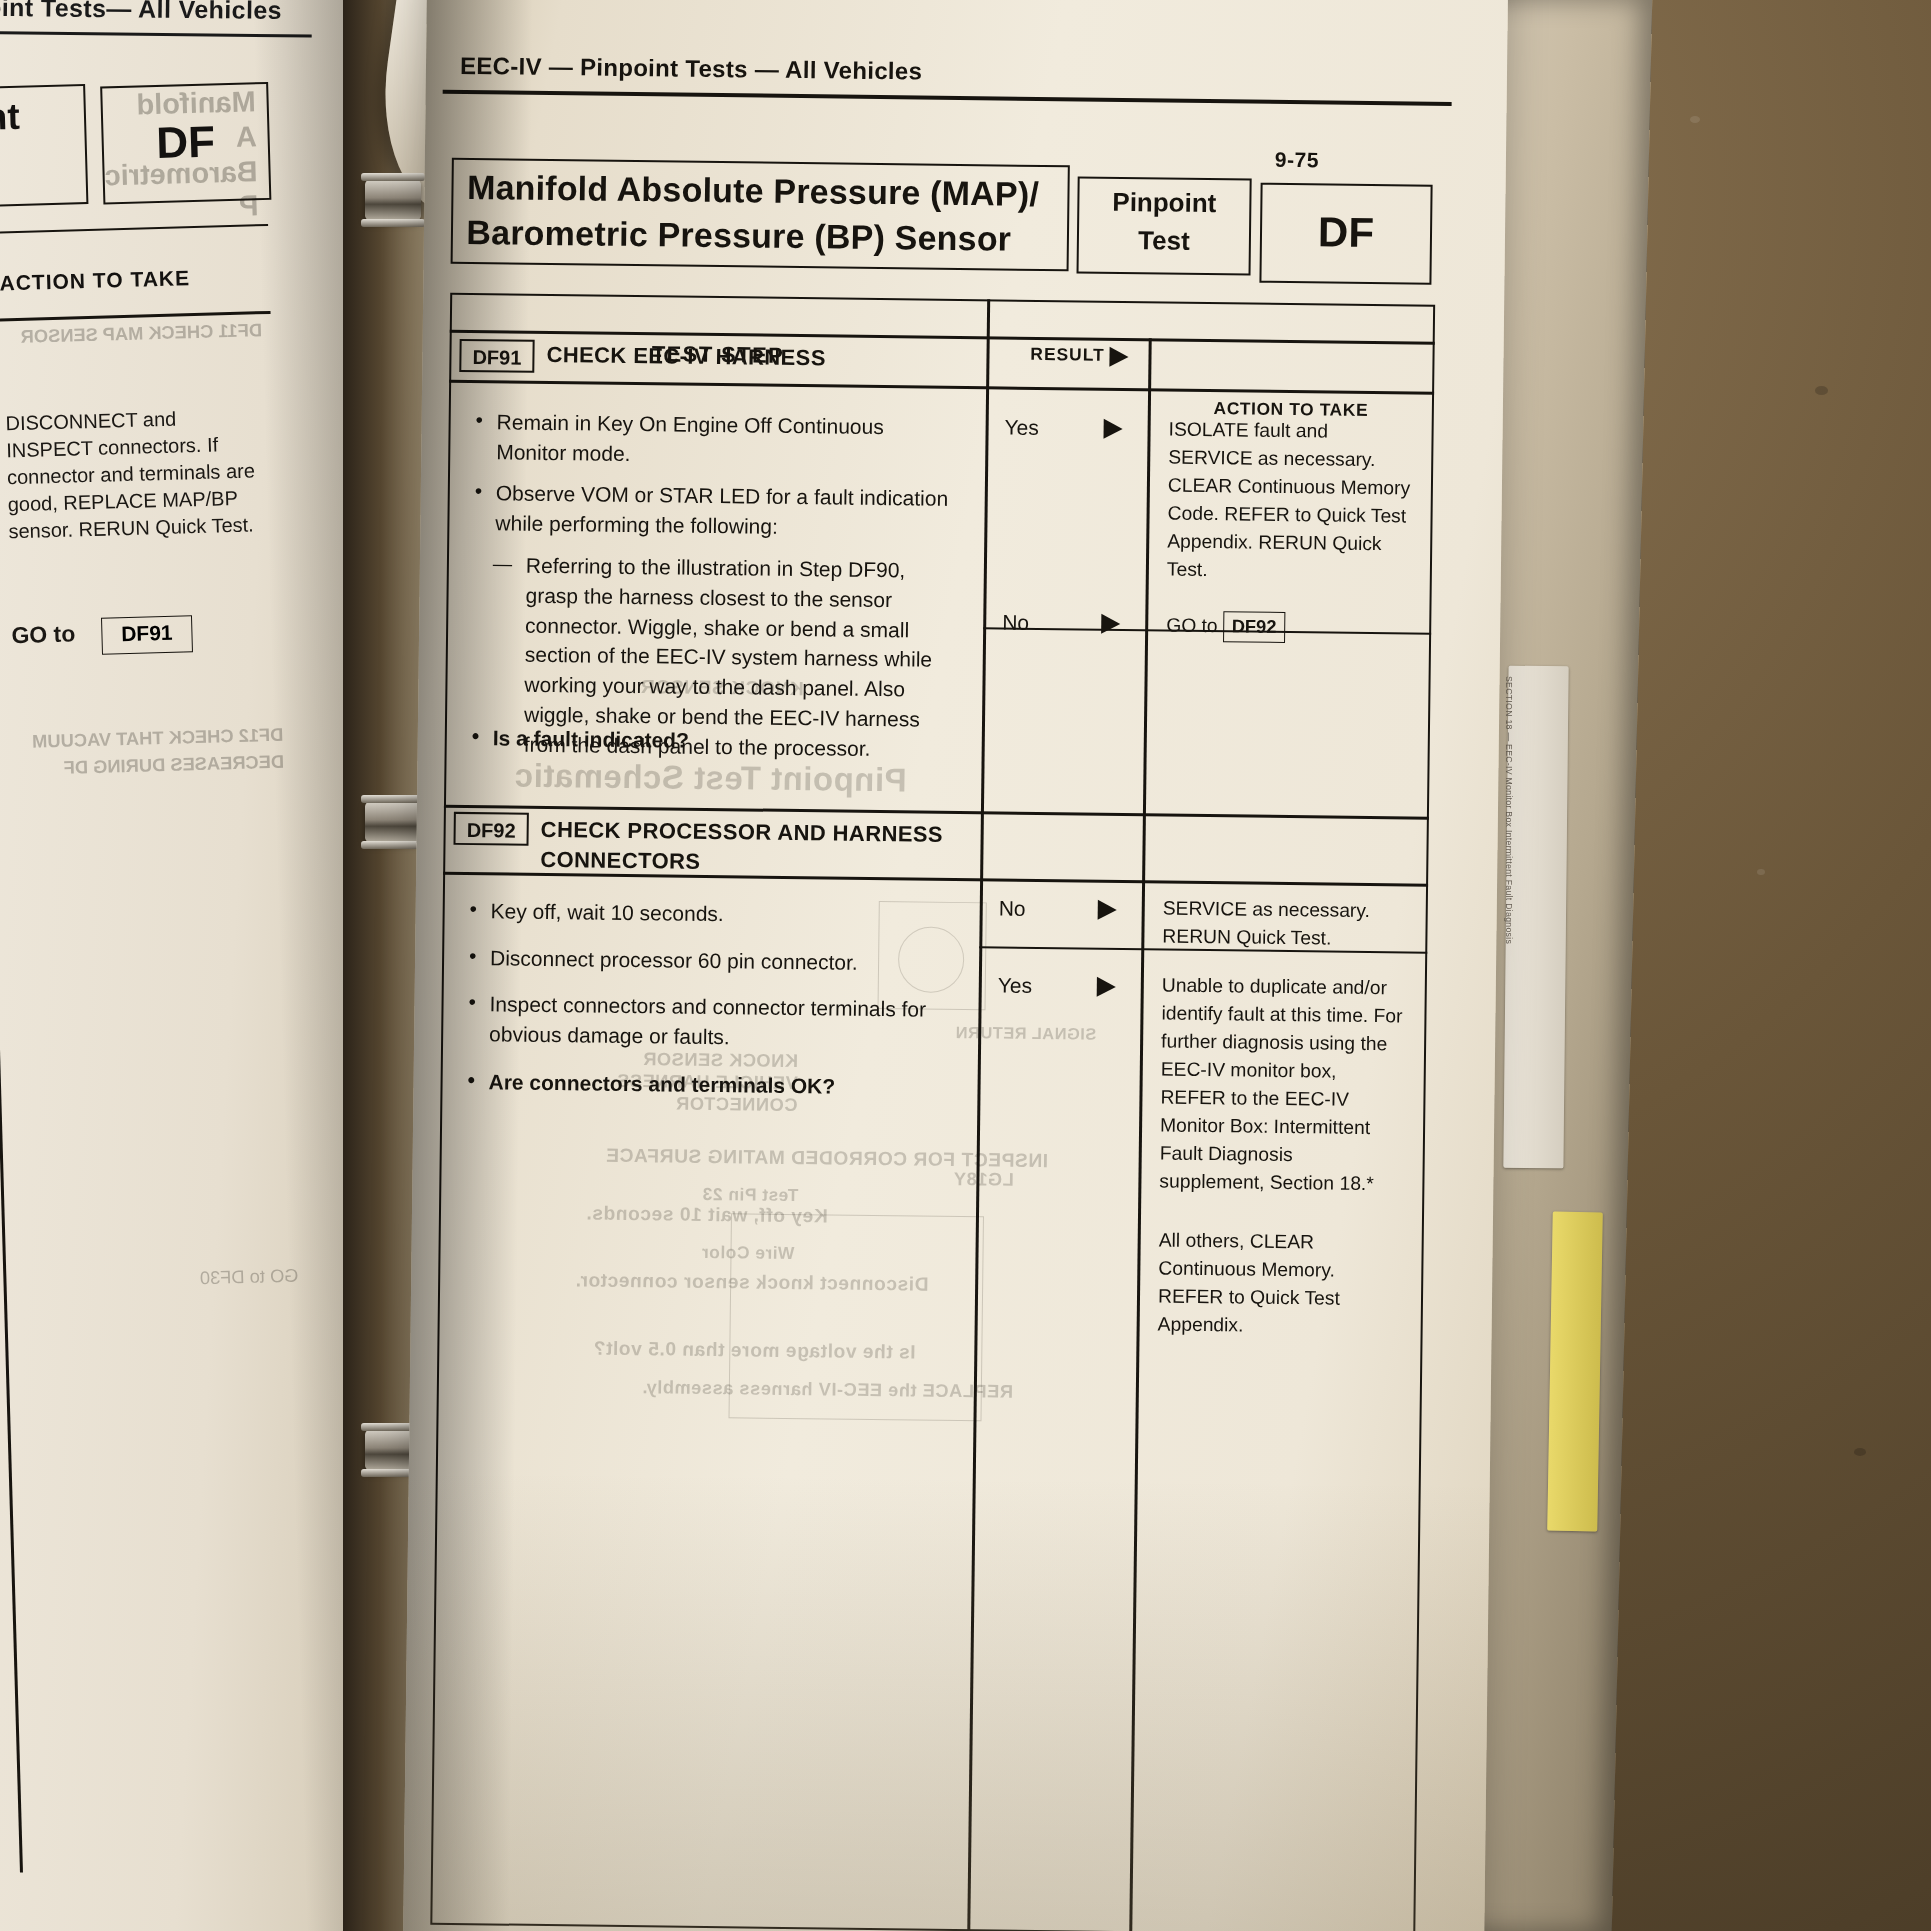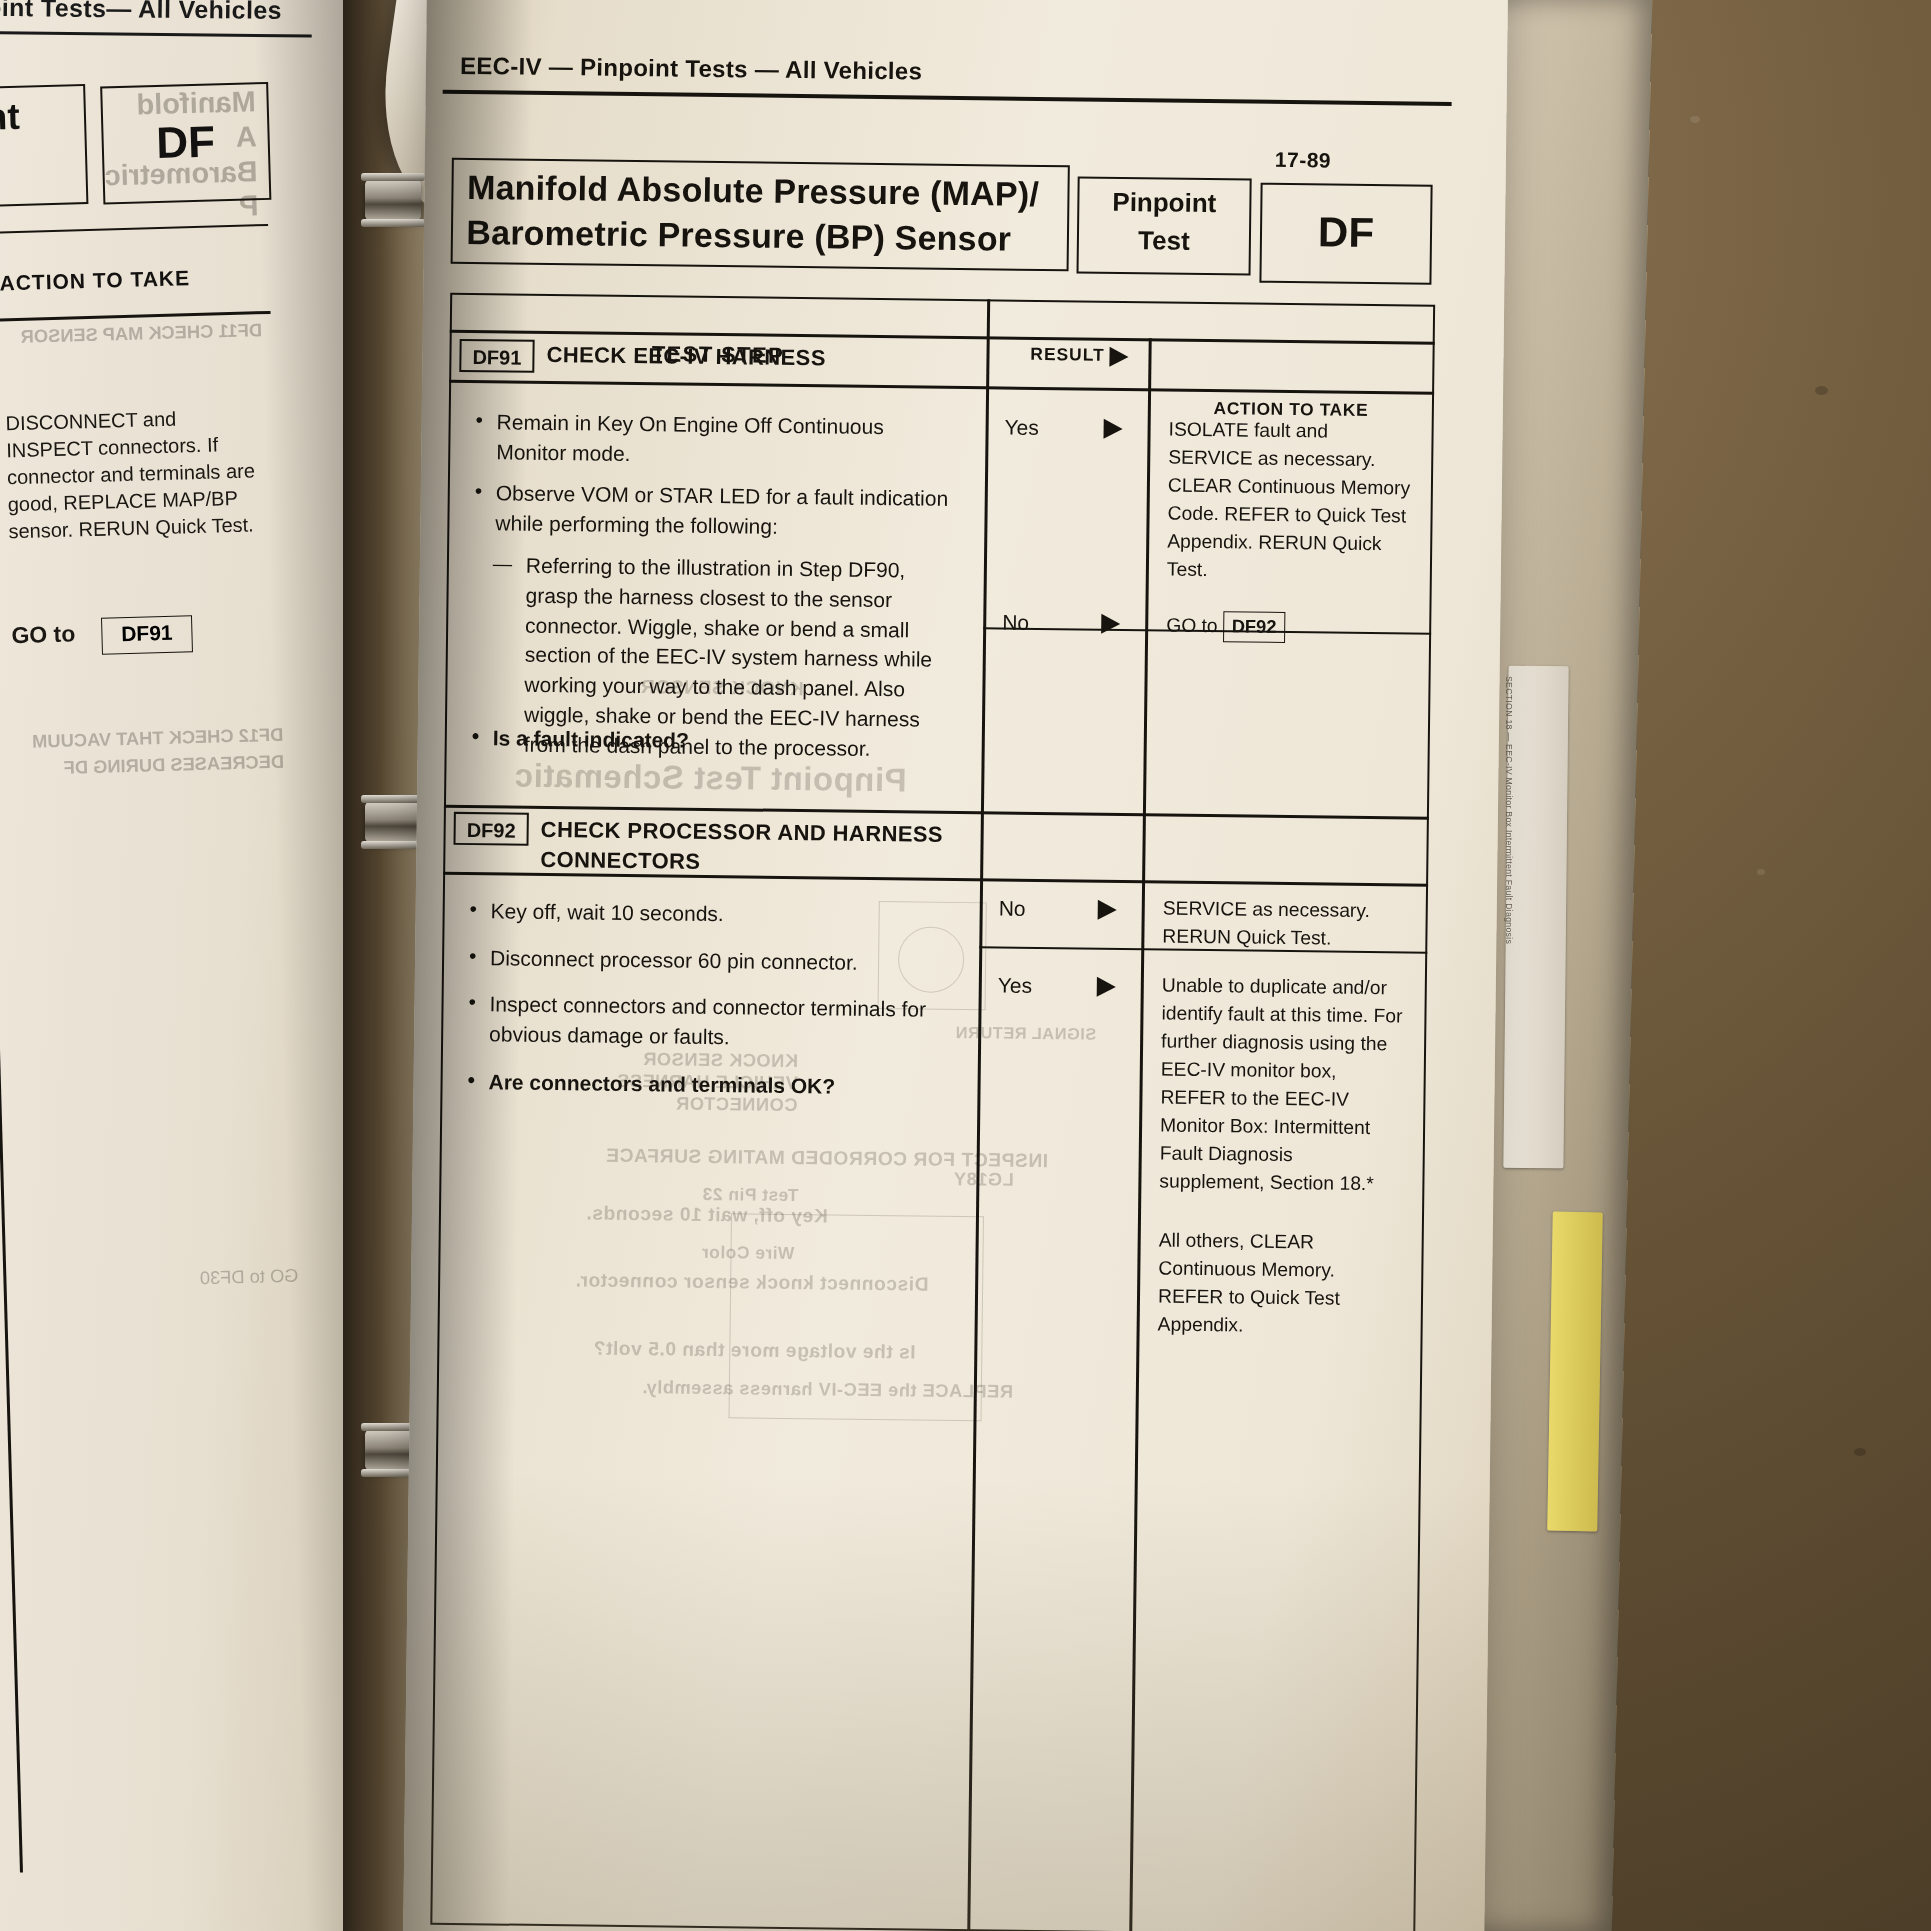--- a/index.html
+++ b/index.html
@@ -252,21 +252,21 @@
       <div class="ghost" style="left:290px;top:1226px;font-size:17.4px;">Test Pin 23</div>
       <div class="ghost" style="left:232px;top:1419px;font-size:18.3px;">REPLACE the EEC-IV harness assembly.</div>
       <div class="ghost" style="left:97px;top:801px;font-size:33px;">Pinpoint Test Schematic</div>
       <div class="ghost-box" style="left:319px;top:1255px;width:251px;height:203px;"></div>
       <div class="ghost-box" style="left:463px;top:941px;width:106px;height:106px;"></div>
       <div class="ghost-circ" style="left:483px;top:966px;width:64px;height:64px;"></div>
       <div class="ghost" style="left:541px;top:1207px;font-size:18.3px;">LG18Y</div>
 
       <div class="hdr-title">EEC-IV — Pinpoint Tests — All Vehicles</div>
       <div class="hdr-rule"></div>
-      <div class="pagenum">17-89</div>
+      <div class="pagenum">9-75</div>
 
       <div class="bx title-box">
         <div class="t1">Manifold Absolute Pressure (MAP)/</div>
         <div class="t2">Barometric Pressure (BP) Sensor</div>
       </div>
       <div class="bx pp-box">
         <div class="p1">Pinpoint</div>
         <div class="p2">Test</div>
       </div>
       <div class="bx df-box">

